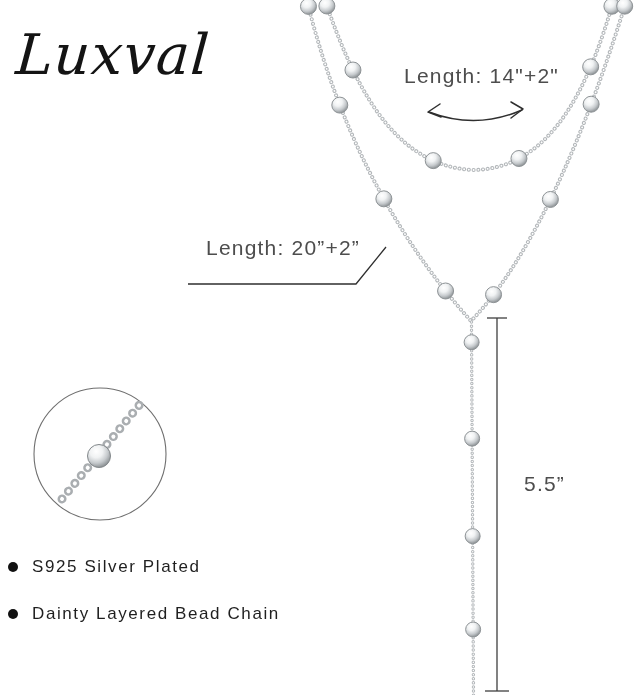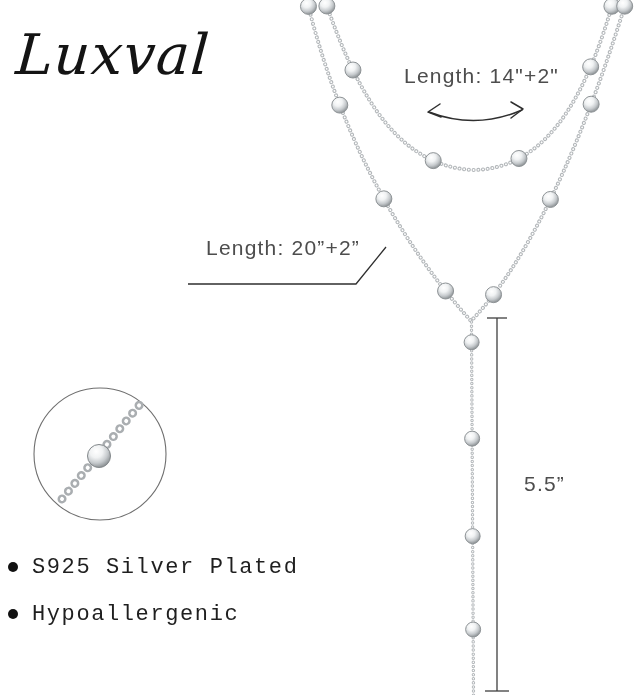--- a/index.html
+++ b/index.html
@@ -53,22 +53,22 @@
     margin-bottom: 17px;
   }
   .bullet-dot {
     width: 10px; height: 10px;
     border-radius: 50%;
     background: #111111;
     margin-right: 14px;
     flex: 0 0 auto;
   }
   .feature-text {
-    font-family: Liberation Mono, monospace;
-    font-size: 22px;
+    font-family: Liberation Sans, sans-serif;
+    font-size: 17px;
     letter-spacing: 1.6px;
     color: #1f1f1f;
     white-space: nowrap;
   }
   
   .chain-base { fill: none; stroke: #b4b8bb; stroke-width: 4;   stroke-dasharray: 0.1 4.6; stroke-linecap: round; }
   .chain-core { fill: none; stroke: #ffffff; stroke-width: 1.8; stroke-dasharray: 0.1 4.6; stroke-linecap: round; }
   .drop-base  { fill: none; stroke: #b4b8bb; stroke-width: 3.4; stroke-dasharray: 0.1 4.0; stroke-linecap: round; }
   .drop-core  { fill: none; stroke: #ffffff; stroke-width: 1.4; stroke-dasharray: 0.1 4.0; stroke-linecap: round; }
   .detail-base{ fill: none; stroke: #aaaeb1; stroke-width: 9;   stroke-dasharray: 0.1 10;  stroke-linecap: round; }
@@ -163,16 +163,16 @@
 
   <div class="ann-label label-drop">5.5”</div>
 
   <div class="feature-list">
     <div class="feature-item">
       <span class="bullet-dot"></span>
       <span class="feature-text">S925 Silver Plated</span>
     </div>
     <div class="feature-item">
       <span class="bullet-dot"></span>
-      <span class="feature-text">Hypoallergenic</span>
+      <span class="feature-text">Dainty Layered Bead Chain</span>
     </div>
   </div>
 </div>
 
 </body></html>

